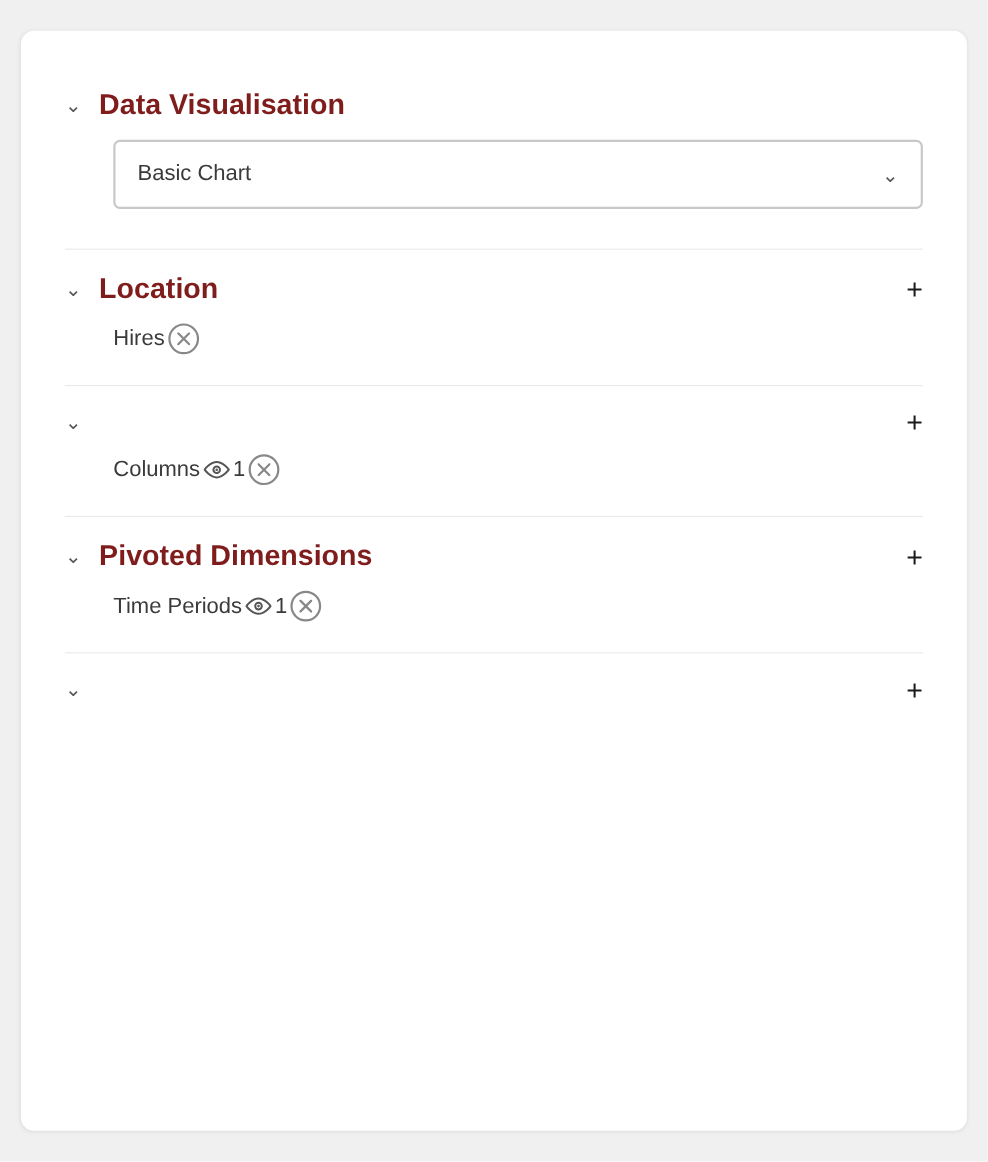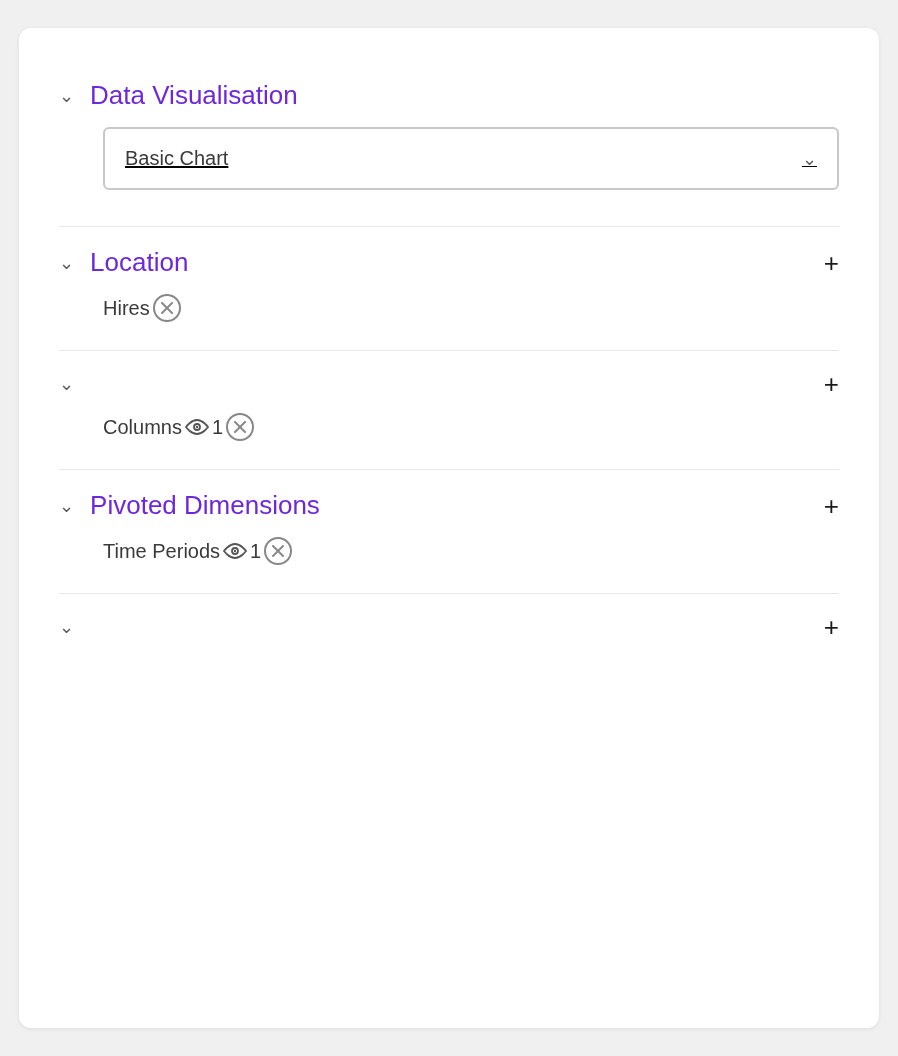--- a/index.html
+++ b/index.html
@@ -46,22 +46,22 @@
     .chevron-icon {
       color: #555;
       font-size: 18px;
       cursor: pointer;
       user-select: none;
       flex-shrink: 0;
     }
 
     .section-title {
       font-size: 26px;
-      font-weight: 400;
-      color: #6d28d9;
+      font-weight: 700;
+      color: #7f1d1d;
     }
 
     .add-icon {
       font-size: 26px;
       color: #1a1a1a;
       cursor: pointer;
       font-weight: 300;
       line-height: 1;
     }
 
@@ -79,21 +79,20 @@
     
     .dropdown {
       display: flex;
       align-items: center;
       justify-content: space-between;
       border: 2px solid #c8c8c8;
       border-radius: 6px;
       padding: 18px 20px;
       cursor: pointer;
       margin-bottom: 8px;
-      text-decoration: underline;
     }
 
     .dropdown-value {
       font-size: 20px;
       color: #3a3a3a;
     }
 
     .dropdown-chevron {
       font-size: 18px;
       color: #555;

